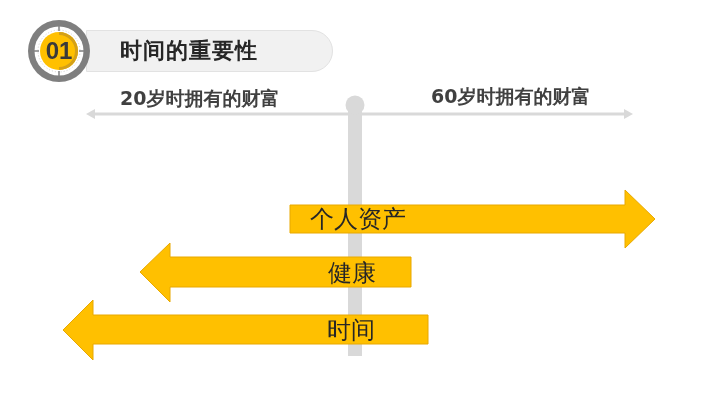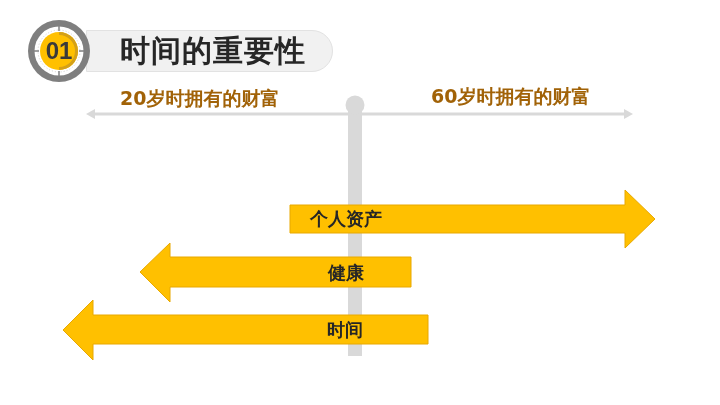--- a/index.html
+++ b/index.html
@@ -1,26 +1,26 @@
 <!DOCTYPE html>
 <html><head>
 <meta charset="utf-8">
 <style>
   html, body { margin:0; padding:0; }
   body { width:720px; height:405px; background:#ffffff; position:relative; overflow:hidden;
          font-family: "DejaVu Sans", "Liberation Sans", sans-serif; }
   .abs { position:absolute; }
   .pill { left:86px; top:30px; width:247px; height:42px; background:#f1f1f1; border:1px solid #e2e2e2;
           border-radius:0 22px 22px 0; box-sizing:border-box; }
-  .title { left:120px; top:33px; font-size:30px; font-weight:bold; color:#262626; line-height:36px; letter-spacing:1px; }
+  .title { left:120px; top:33px; font-size:22px; font-weight:bold; color:#262626; line-height:36px; letter-spacing:1px; }
   .badge { left:25px; top:17px; width:68px; height:68px; }
   .badge-num { left:25px; top:17px; width:68px; height:68px; line-height:68px; text-align:center;
                font-size:24px; color:#3a3a3a; font-family:"Liberation Sans", sans-serif;font-weight:bold; }
-  .label { font-size:19px; font-weight:bold; color:#a16207; line-height:26px; white-space:nowrap; }
-  .arrow-label { font-size:18px; font-weight:bold; color:#262626; line-height:26px; white-space:nowrap; }
+  .label { font-size:19px; font-weight:bold; color:#404040; line-height:26px; white-space:nowrap; }
+  .arrow-label { font-size:24px; font-weight:normal; color:#262626; line-height:26px; white-space:nowrap; }
   svg.full { left:0; top:0; width:720px; height:405px; }
 </style>
 </head>
 <body>
 
 <svg class="abs full" viewBox="0 0 720 405">
 
   <g>
     <line x1="92" y1="114" x2="626" y2="114" stroke="#d9d9d9" stroke-width="3"></line>
     <polygon points="86,114 95,109 95,119" fill="#d9d9d9"></polygon>

